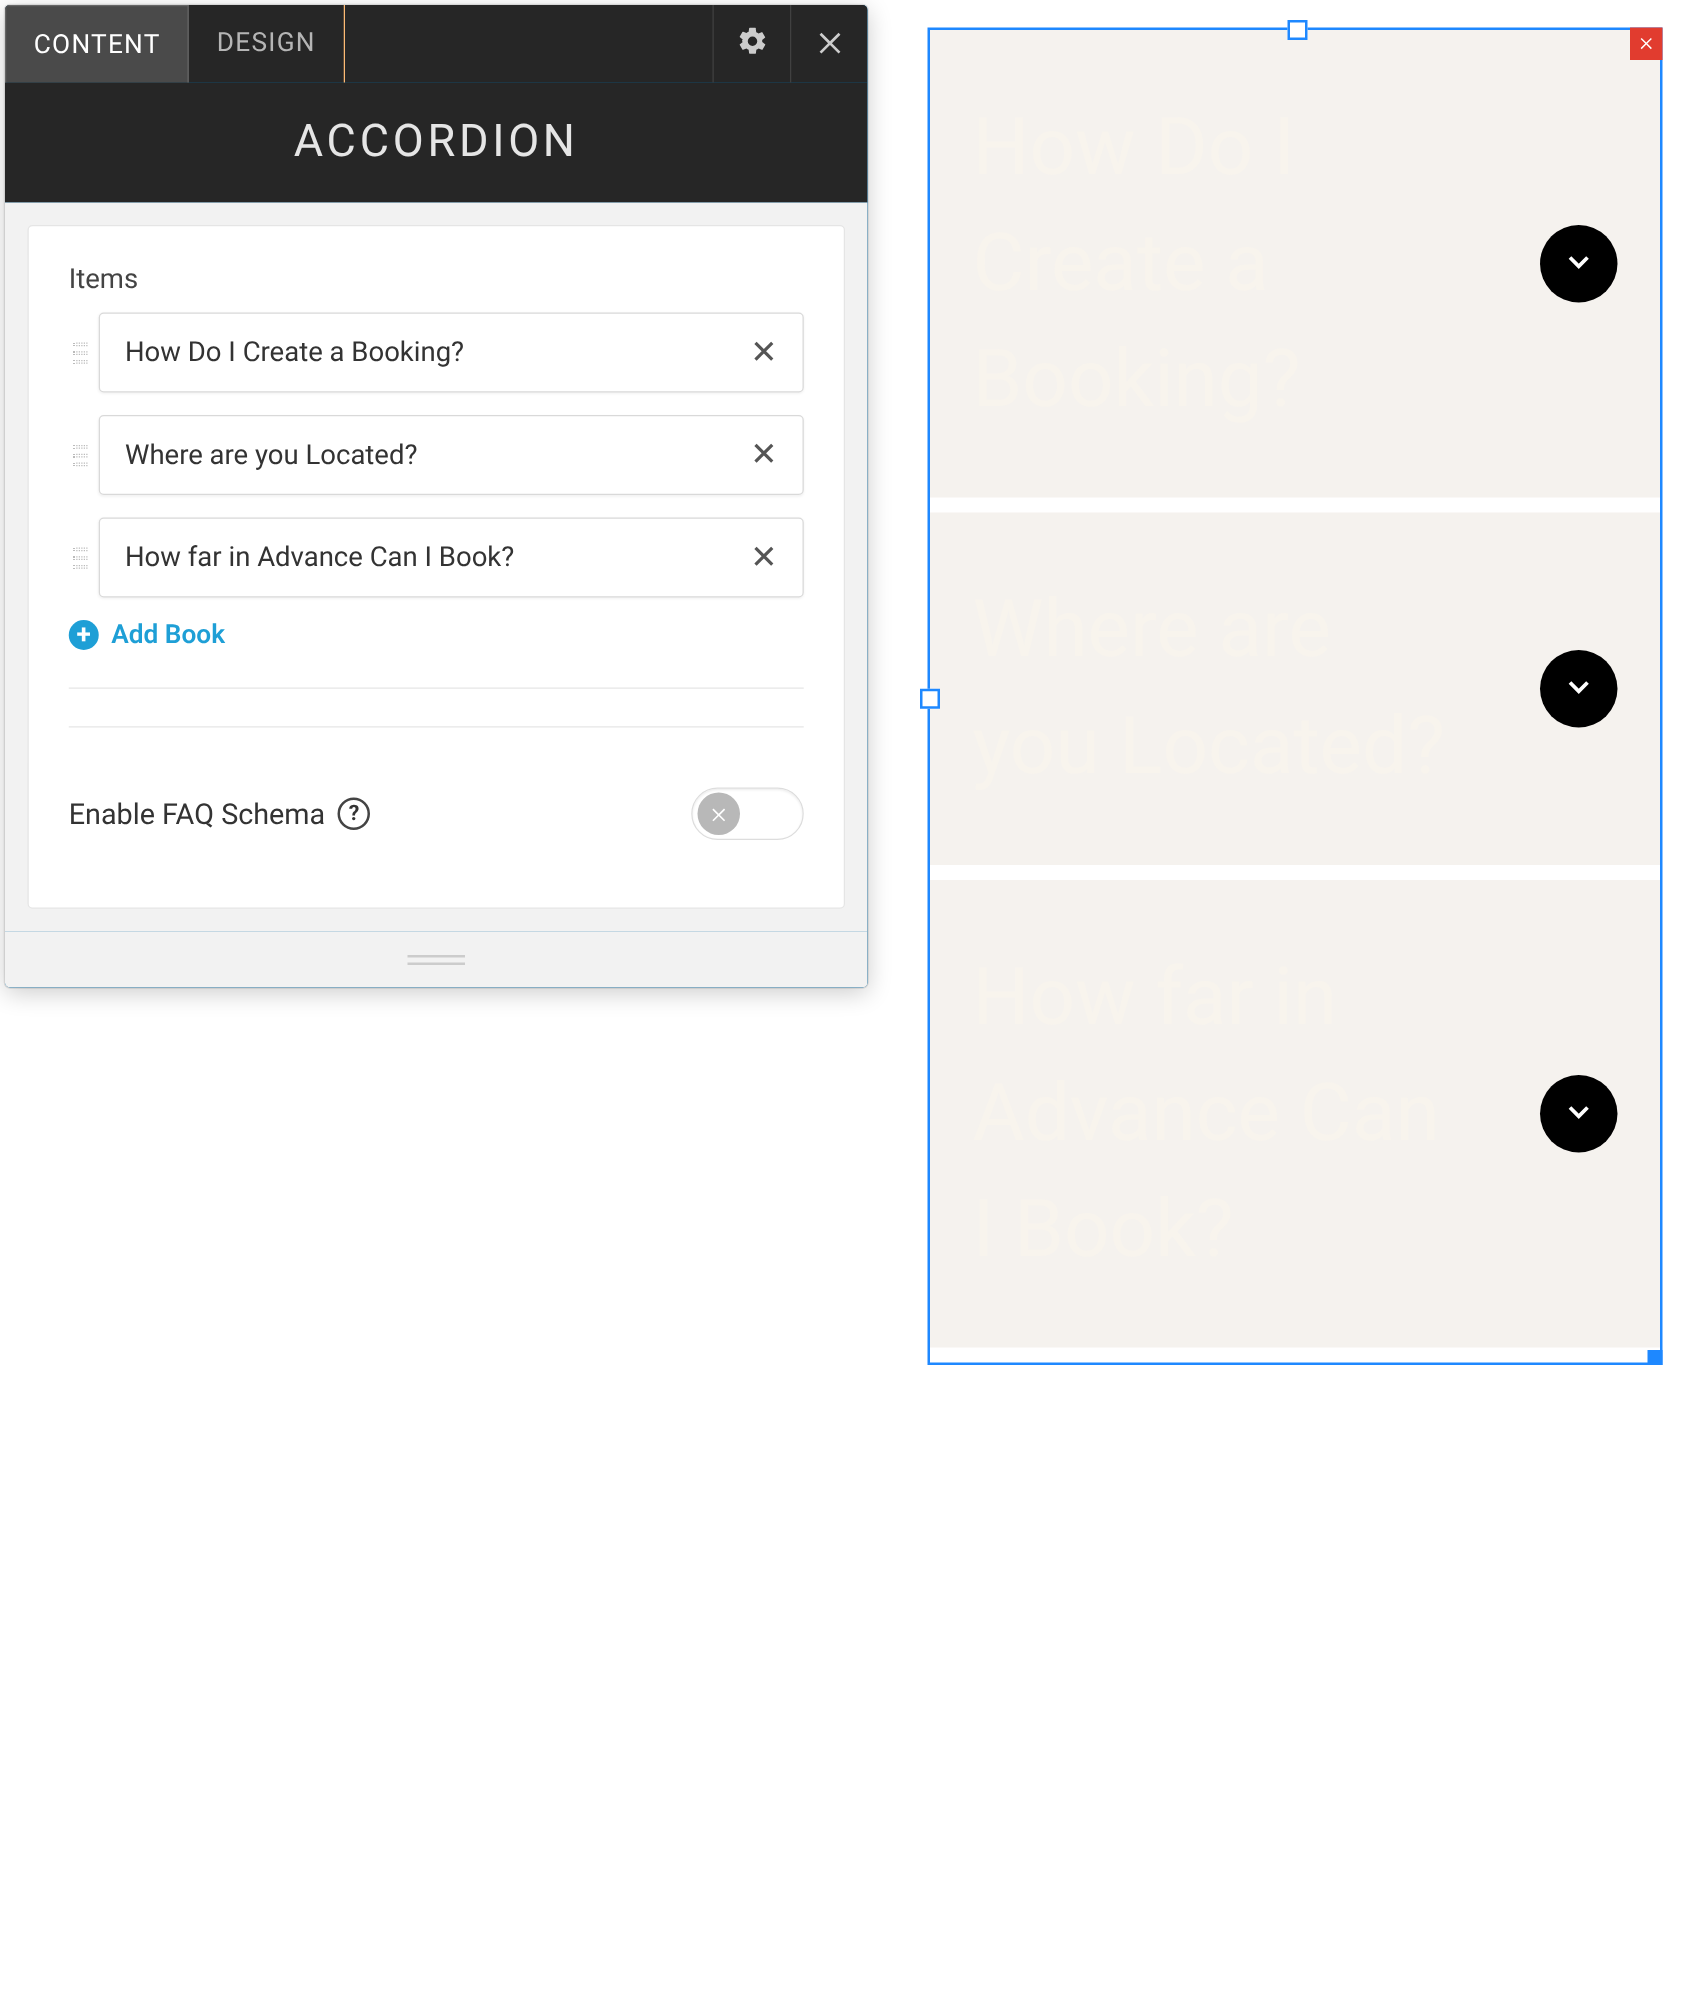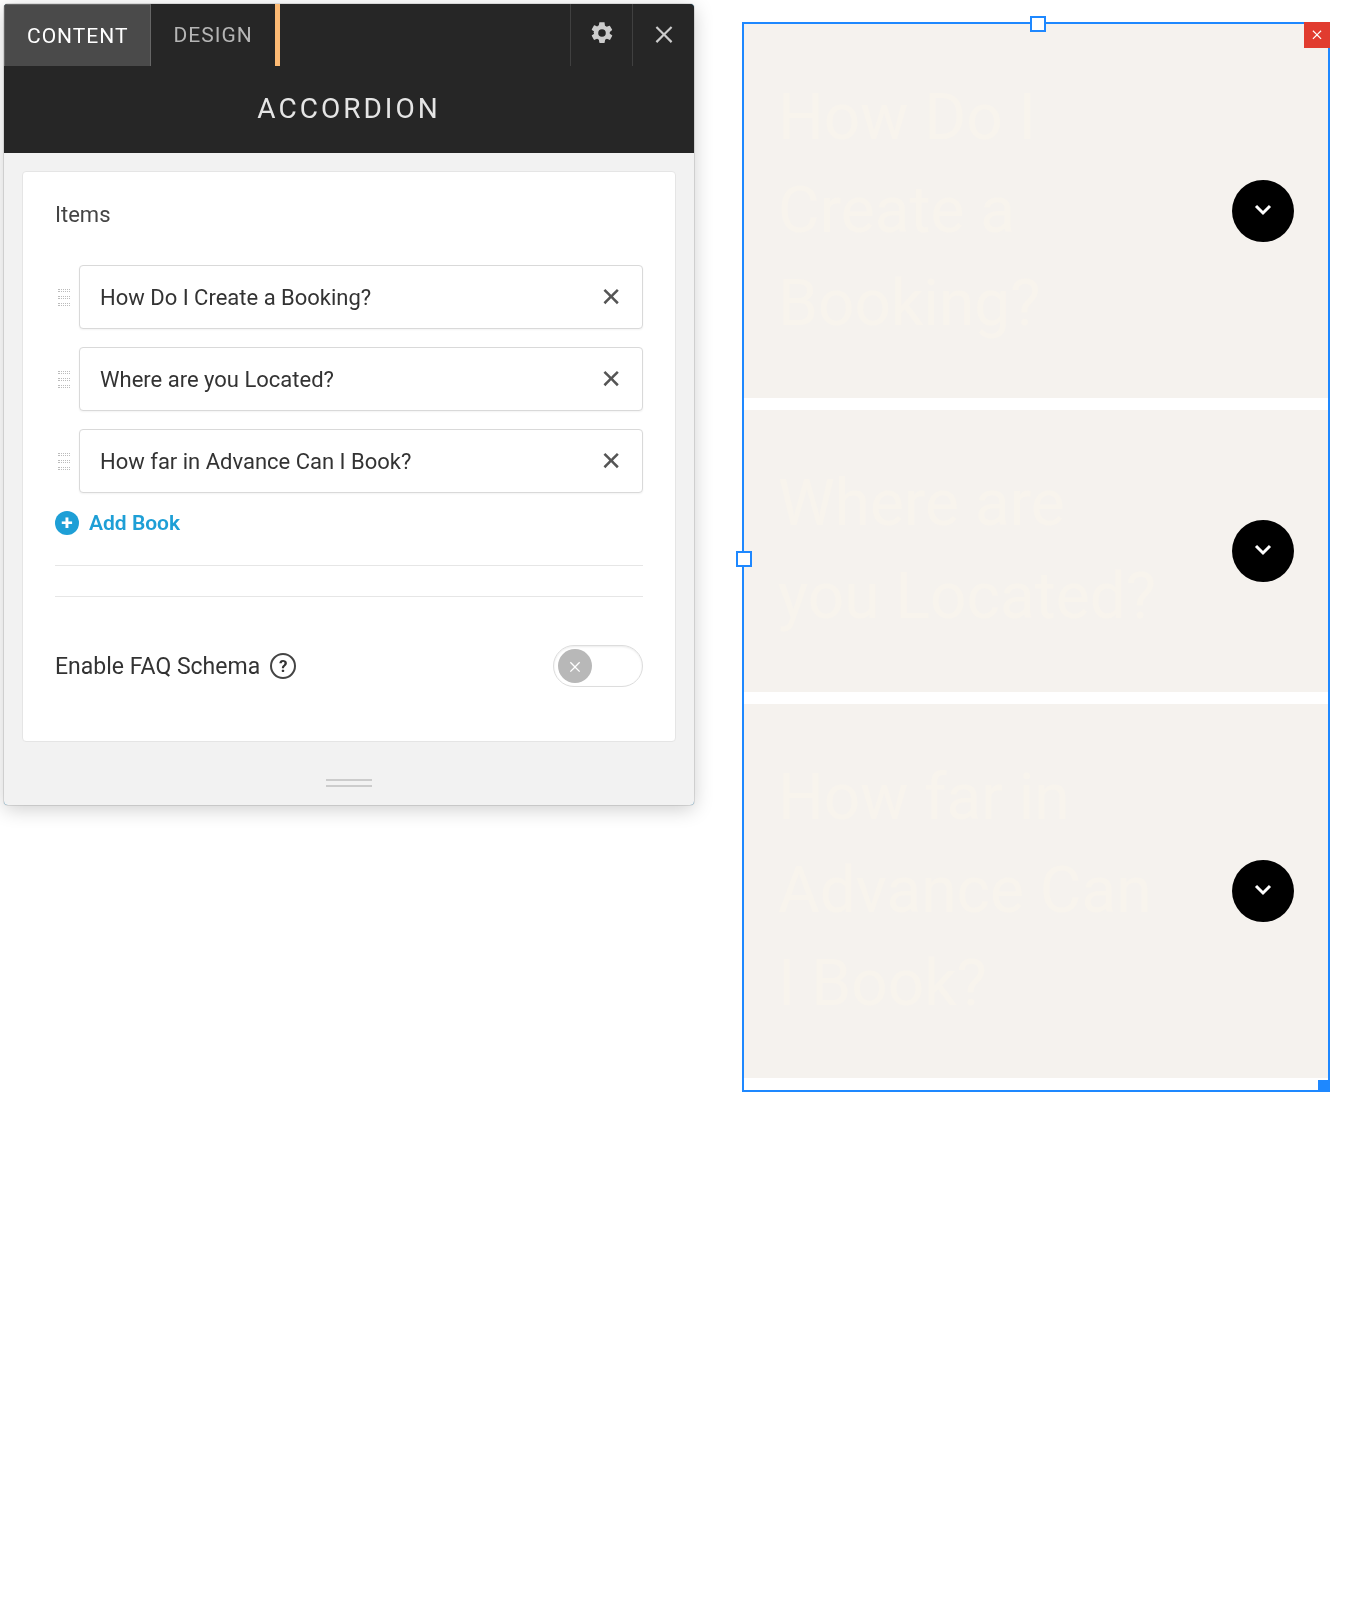--- a/index.html
+++ b/index.html
@@ -29,21 +29,21 @@
       height: 62px;
     }
     .tab {
       padding: 0 22px;
       display: flex;
       align-items: center;
       font-size: 21px;
       letter-spacing: 1px;
       color: #b5b5b5;
       cursor: pointer;
-      border-right: 5px solid #fdba74;
+      border-right: 1px solid #fdba74;
     }
     .tab.active {
       background: #4a4a4a;
       color: #fff;
       border: 1px solid #666;
       border-bottom: none;
     }
     .tabs-spacer { flex: 1; }
     .tabs-icon-btn {
       width: 62px;
@@ -52,40 +52,40 @@
       justify-content: center;
       border-left: 1px solid #404040;
       cursor: pointer;
     }
     .tabs-icon-btn svg { width: 26px; height: 26px; fill: #ccc; }
 
     .panel-title {
       background: #262626;
       color: #e5e5e5;
       text-align: center;
-      font-size: 28px;
+      font-size: 36px;
       letter-spacing: 3px;
       font-weight: 400;
       padding: 26px 0 28px;
     }
 
     .panel-body {
       background: #f2f2f2;
       padding: 18px;
     }
     .section {
       background: #fff;
       border: 1px solid #e5e5e5;
       border-radius: 4px;
       padding: 30px 32px 36px;
     }
     .section-label {
       font-size: 22px;
       color: #444;
-      margin-bottom: 38px;
+      margin-bottom: 14px;
     }
 
     .item-row-wrap { display: flex; align-items: center; margin-bottom: 18px; }
     .drag-handle {
       width: 18px;
       cursor: grab;
       margin-right: 6px;
       display: flex;
       flex-direction: column;
       gap: 4px;

